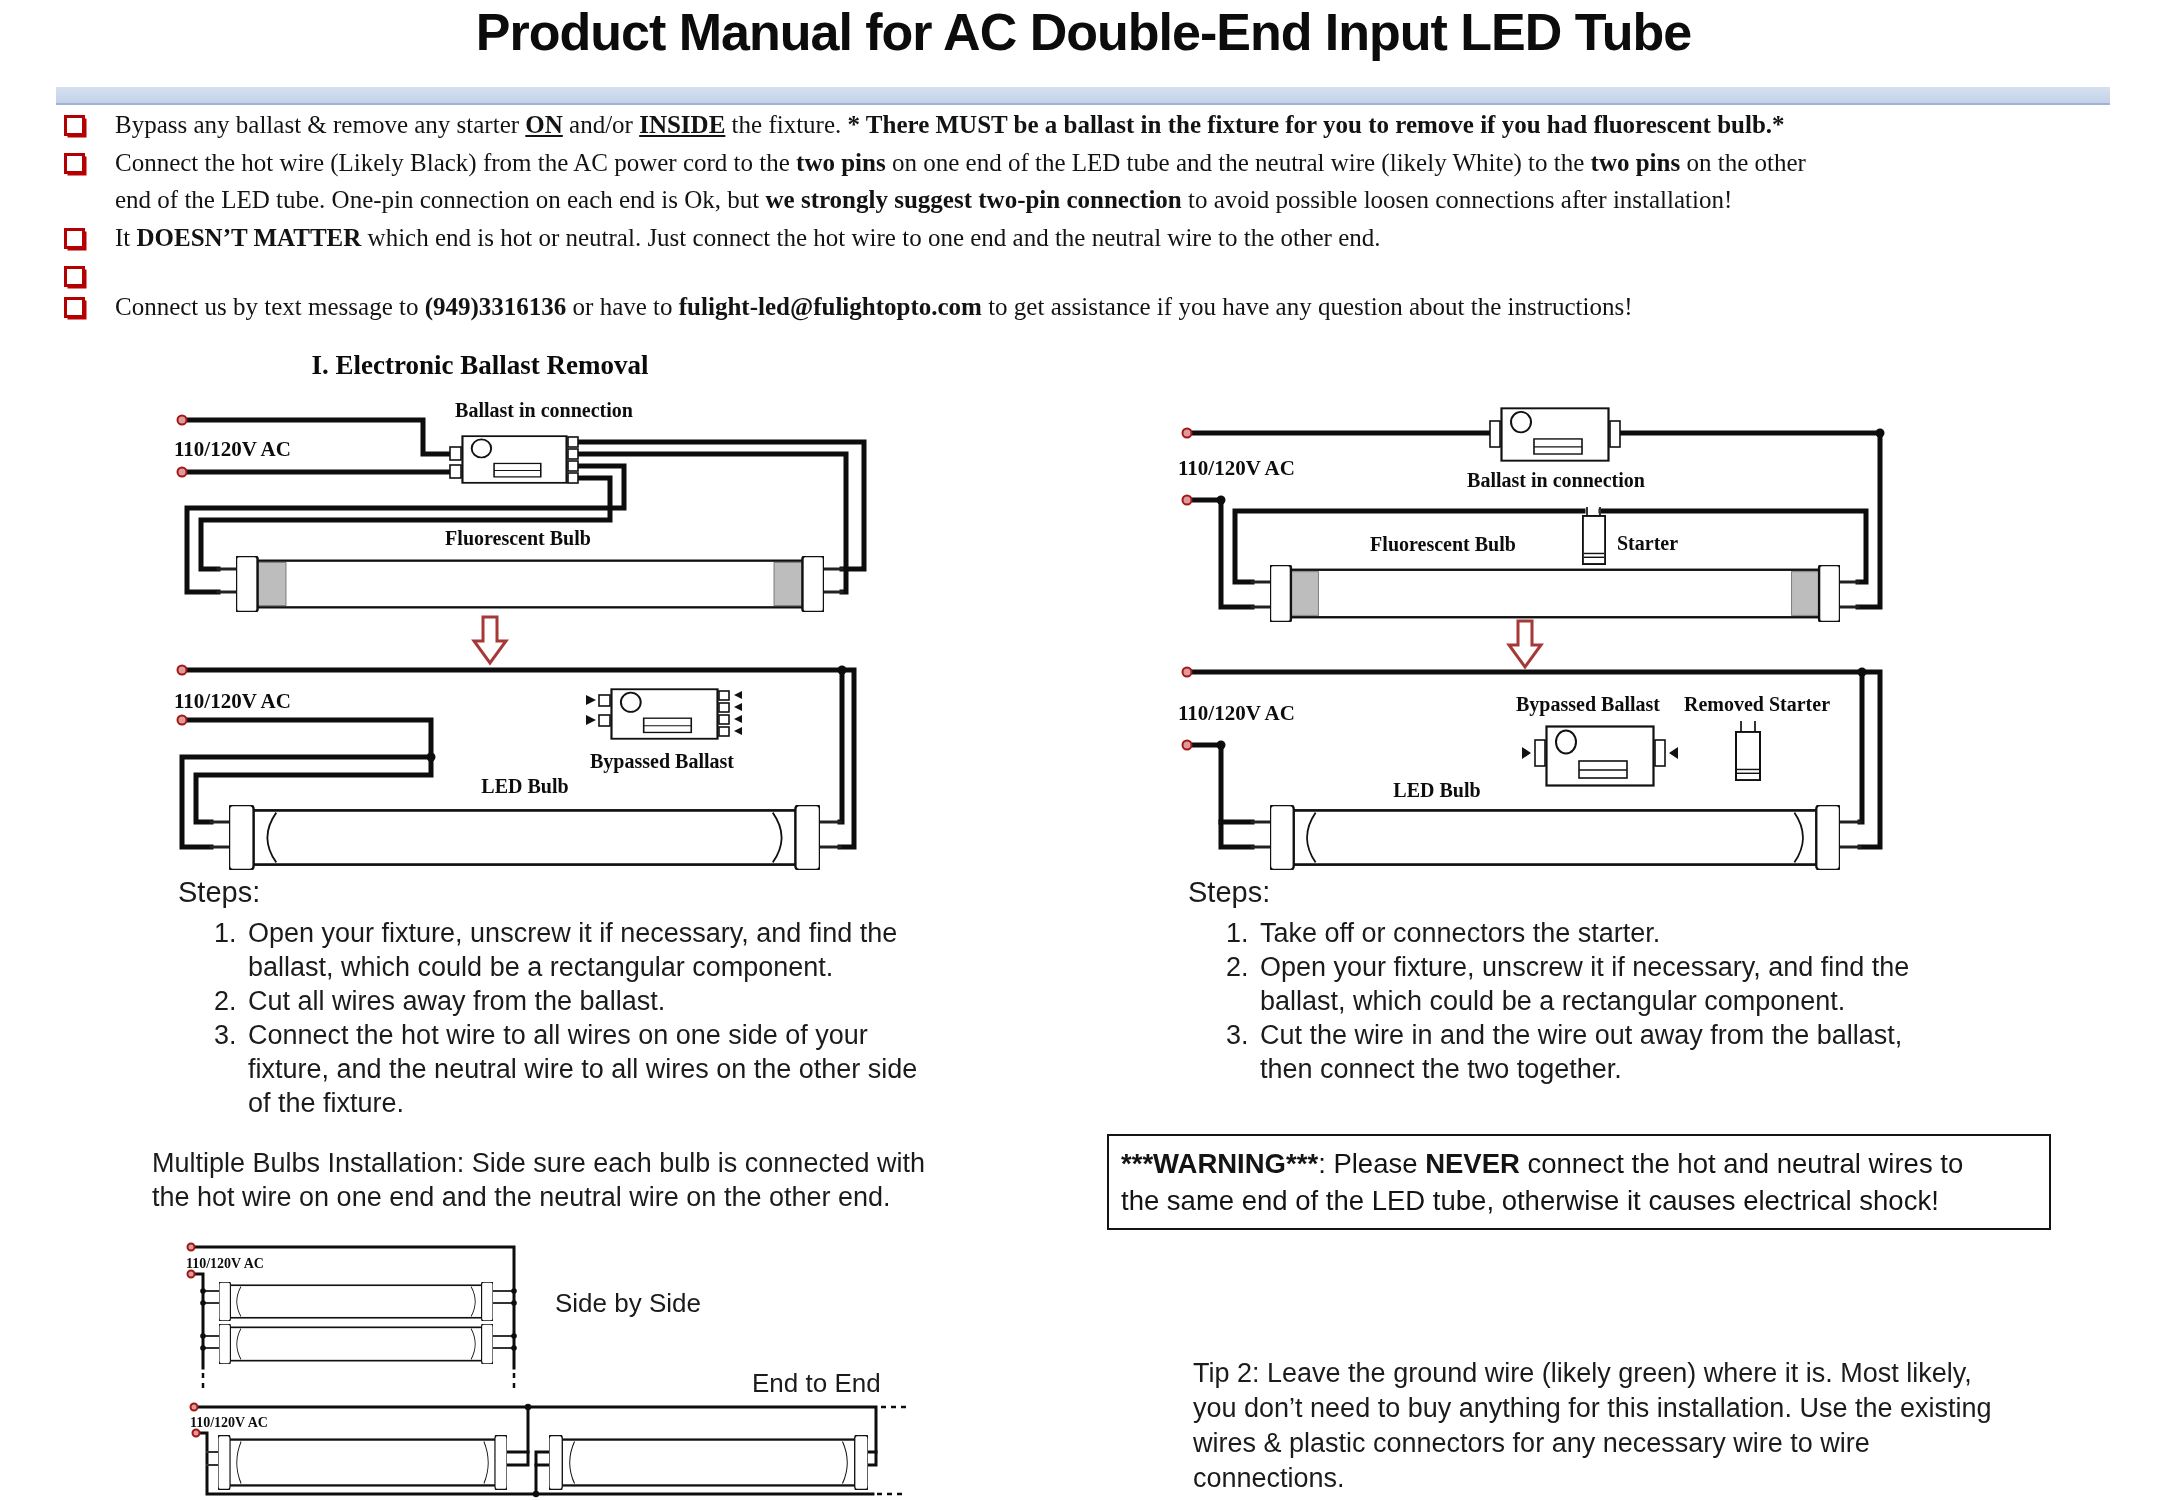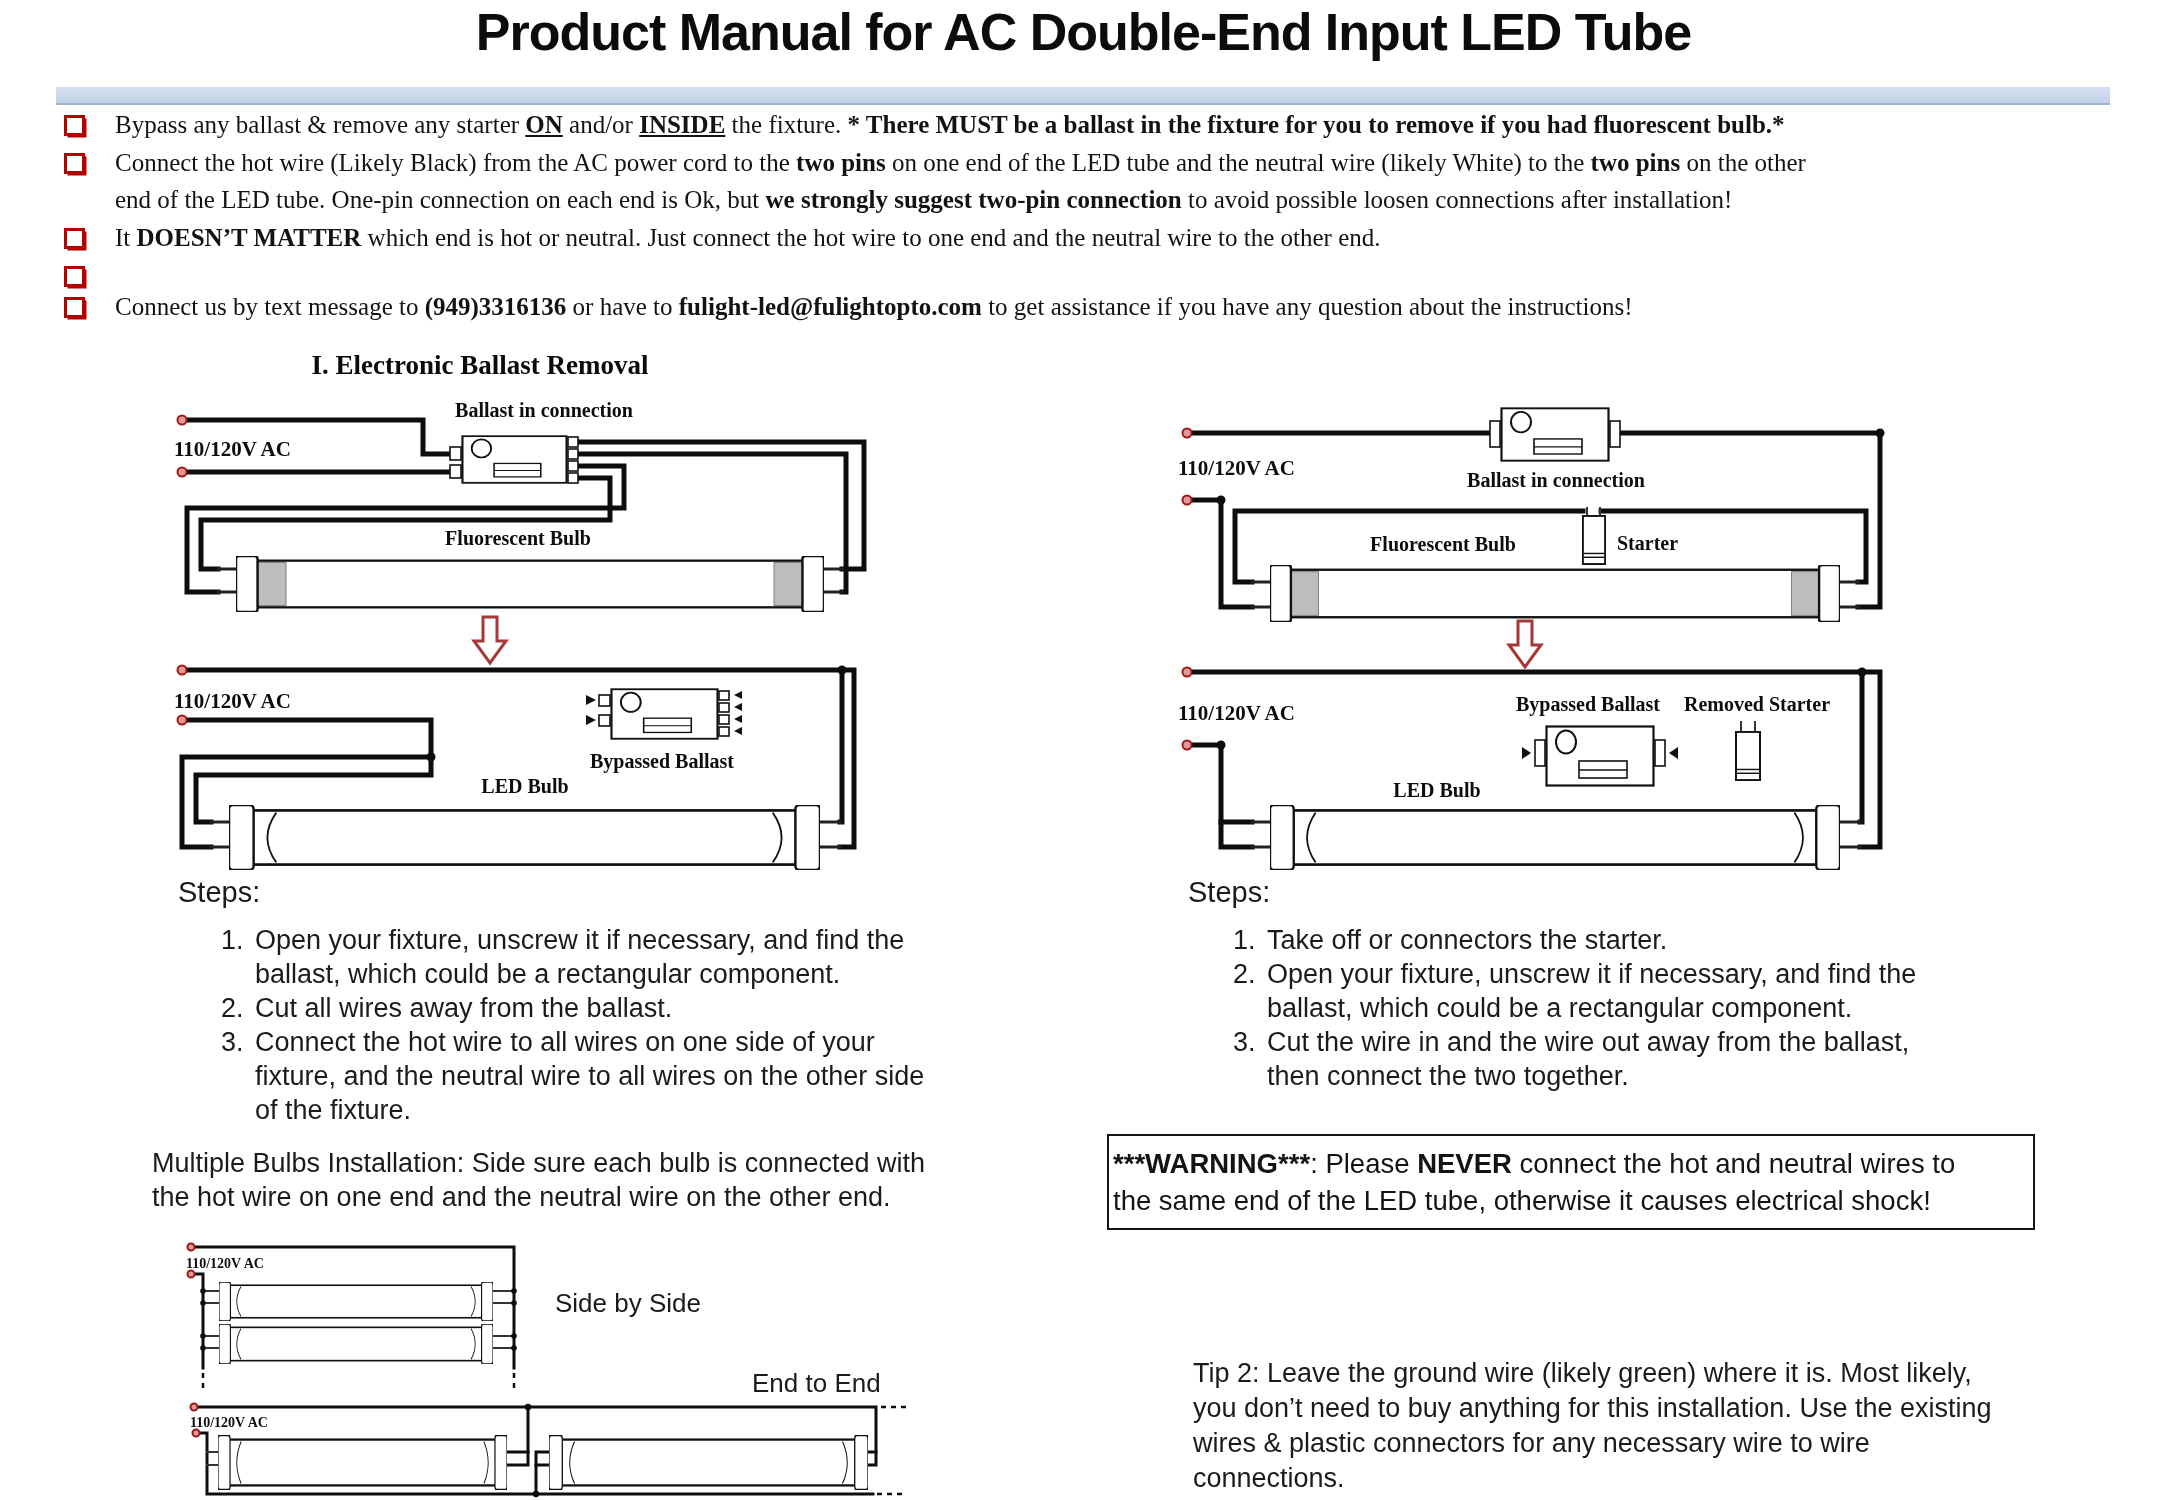--- a/index.html
+++ b/index.html
@@ -16,26 +16,26 @@
 
   .bullets{position:absolute;left:62px;top:106px;width:2048px;}
   .bullet{display:flex;align-items:flex-start;margin-bottom:1px;}
   .cb{flex:0 0 auto;width:15px;height:15px;margin:9px 30px 0 2px;
       border:3px solid #b40000;background:#fff;box-shadow:2.5px 2.5px 0 -1px #b40000;}
   .btxt{font-size:25px;line-height:37px;white-space:pre-line;color:#131313;}
   .btxt span{white-space:pre-line;}
 
   .sec-head{position:absolute;font-weight:bold;font-size:27px;text-align:center;color:#0b0b0b;}
   .steps-label{position:absolute;font-family:"Liberation Sans",sans-serif;font-size:29px;color:#1b1b1b;}
-  ol.steps{position:absolute;margin:7px;padding-left:46px;font-family:"Liberation Sans",sans-serif;
+  ol.steps{position:absolute;margin:0;padding-left:46px;font-family:"Liberation Sans",sans-serif;
     font-size:27px;line-height:34px;color:#1b1b1b;}
   ol.steps li{white-space:pre-line;padding-left:4px;}
   .note{position:absolute;font-family:"Liberation Sans",sans-serif;font-size:27px;line-height:34px;
     white-space:pre-line;color:#1b1b1b;}
-  .warning{position:absolute;border:2.5px solid #141414;padding:9px 4px;
+  .warning{position:absolute;border:2.5px solid #141414;padding:9px 12px;
     font-family:"Liberation Sans",sans-serif;font-size:27.5px;line-height:37px;
     white-space:pre-line;color:#141414;}
   .tip{position:absolute;font-family:"Liberation Sans",sans-serif;font-size:27px;line-height:35px;
     white-space:pre-line;color:#1b1b1b;}
 
   svg{position:absolute;overflow:visible;}
   .w{stroke:#0d0d0d;stroke-width:5;fill:none;stroke-linecap:square;stroke-linejoin:miter;}
   .w2{stroke:#222;stroke-width:3;fill:none;stroke-linecap:square;}
   .w3{stroke:#0d0d0d;stroke-width:3;fill:none;stroke-linecap:square;}
   .w4{stroke:#333;stroke-width:2;fill:none;stroke-linecap:square;}

